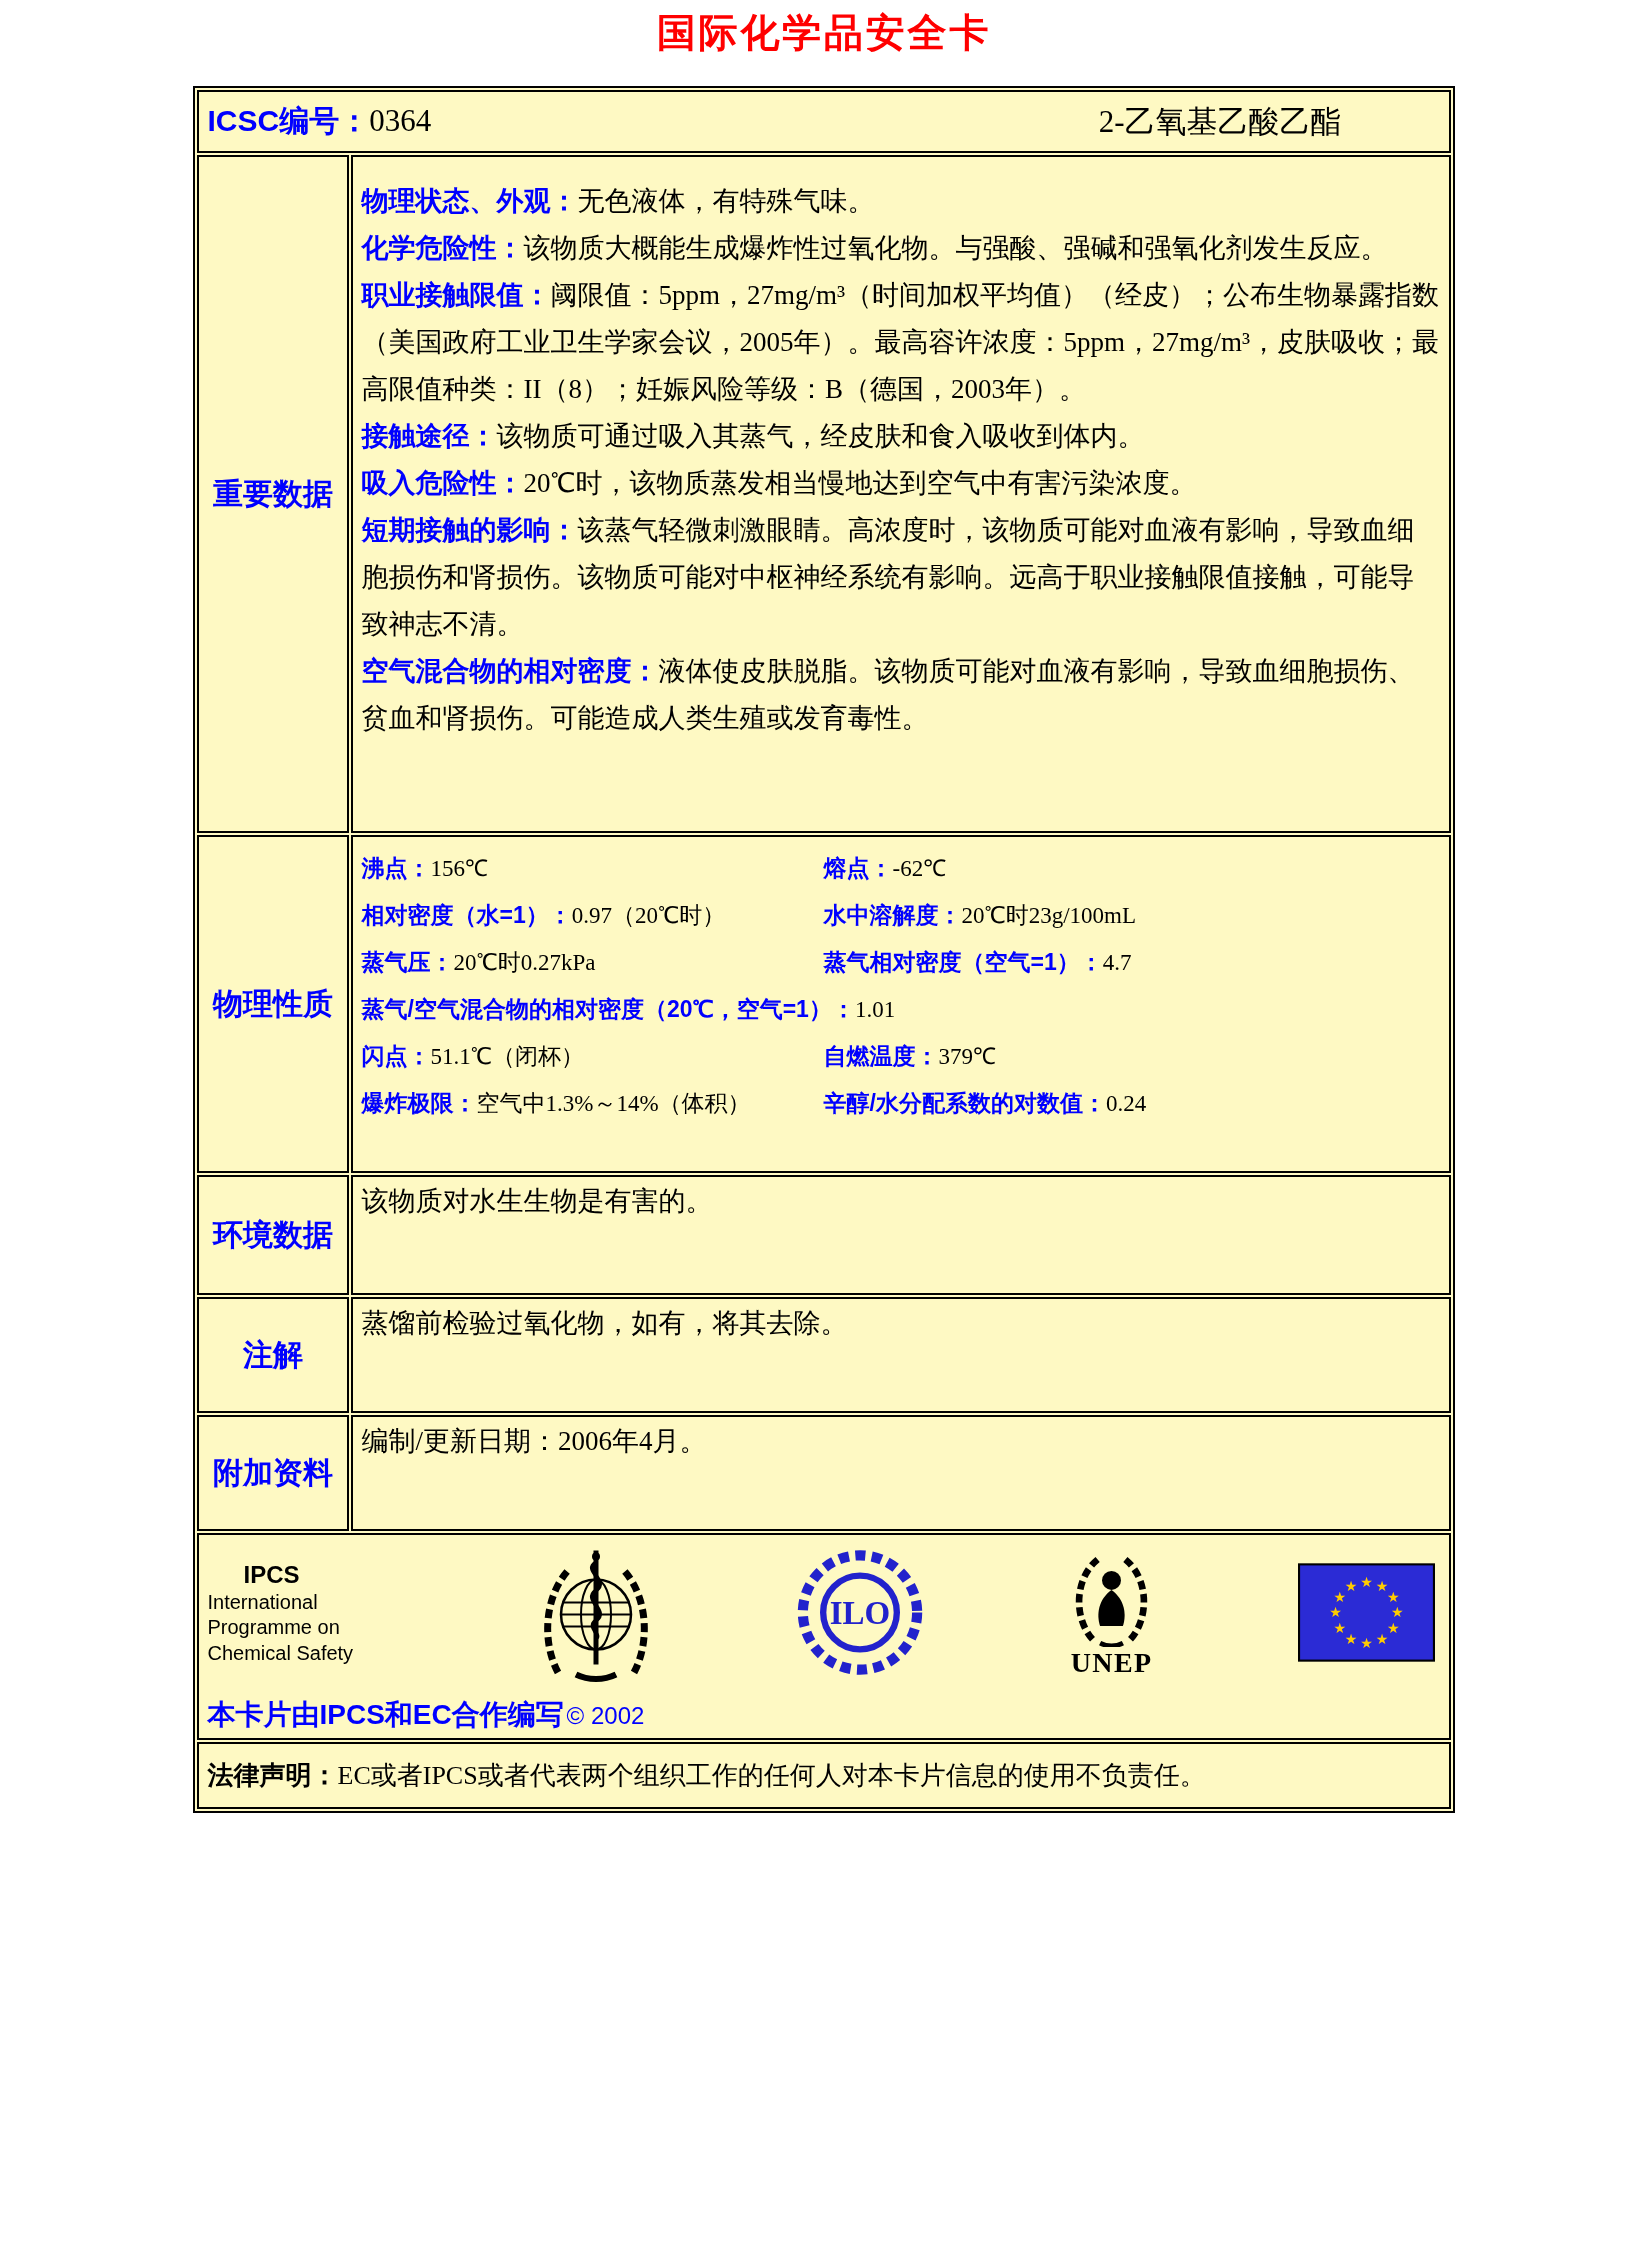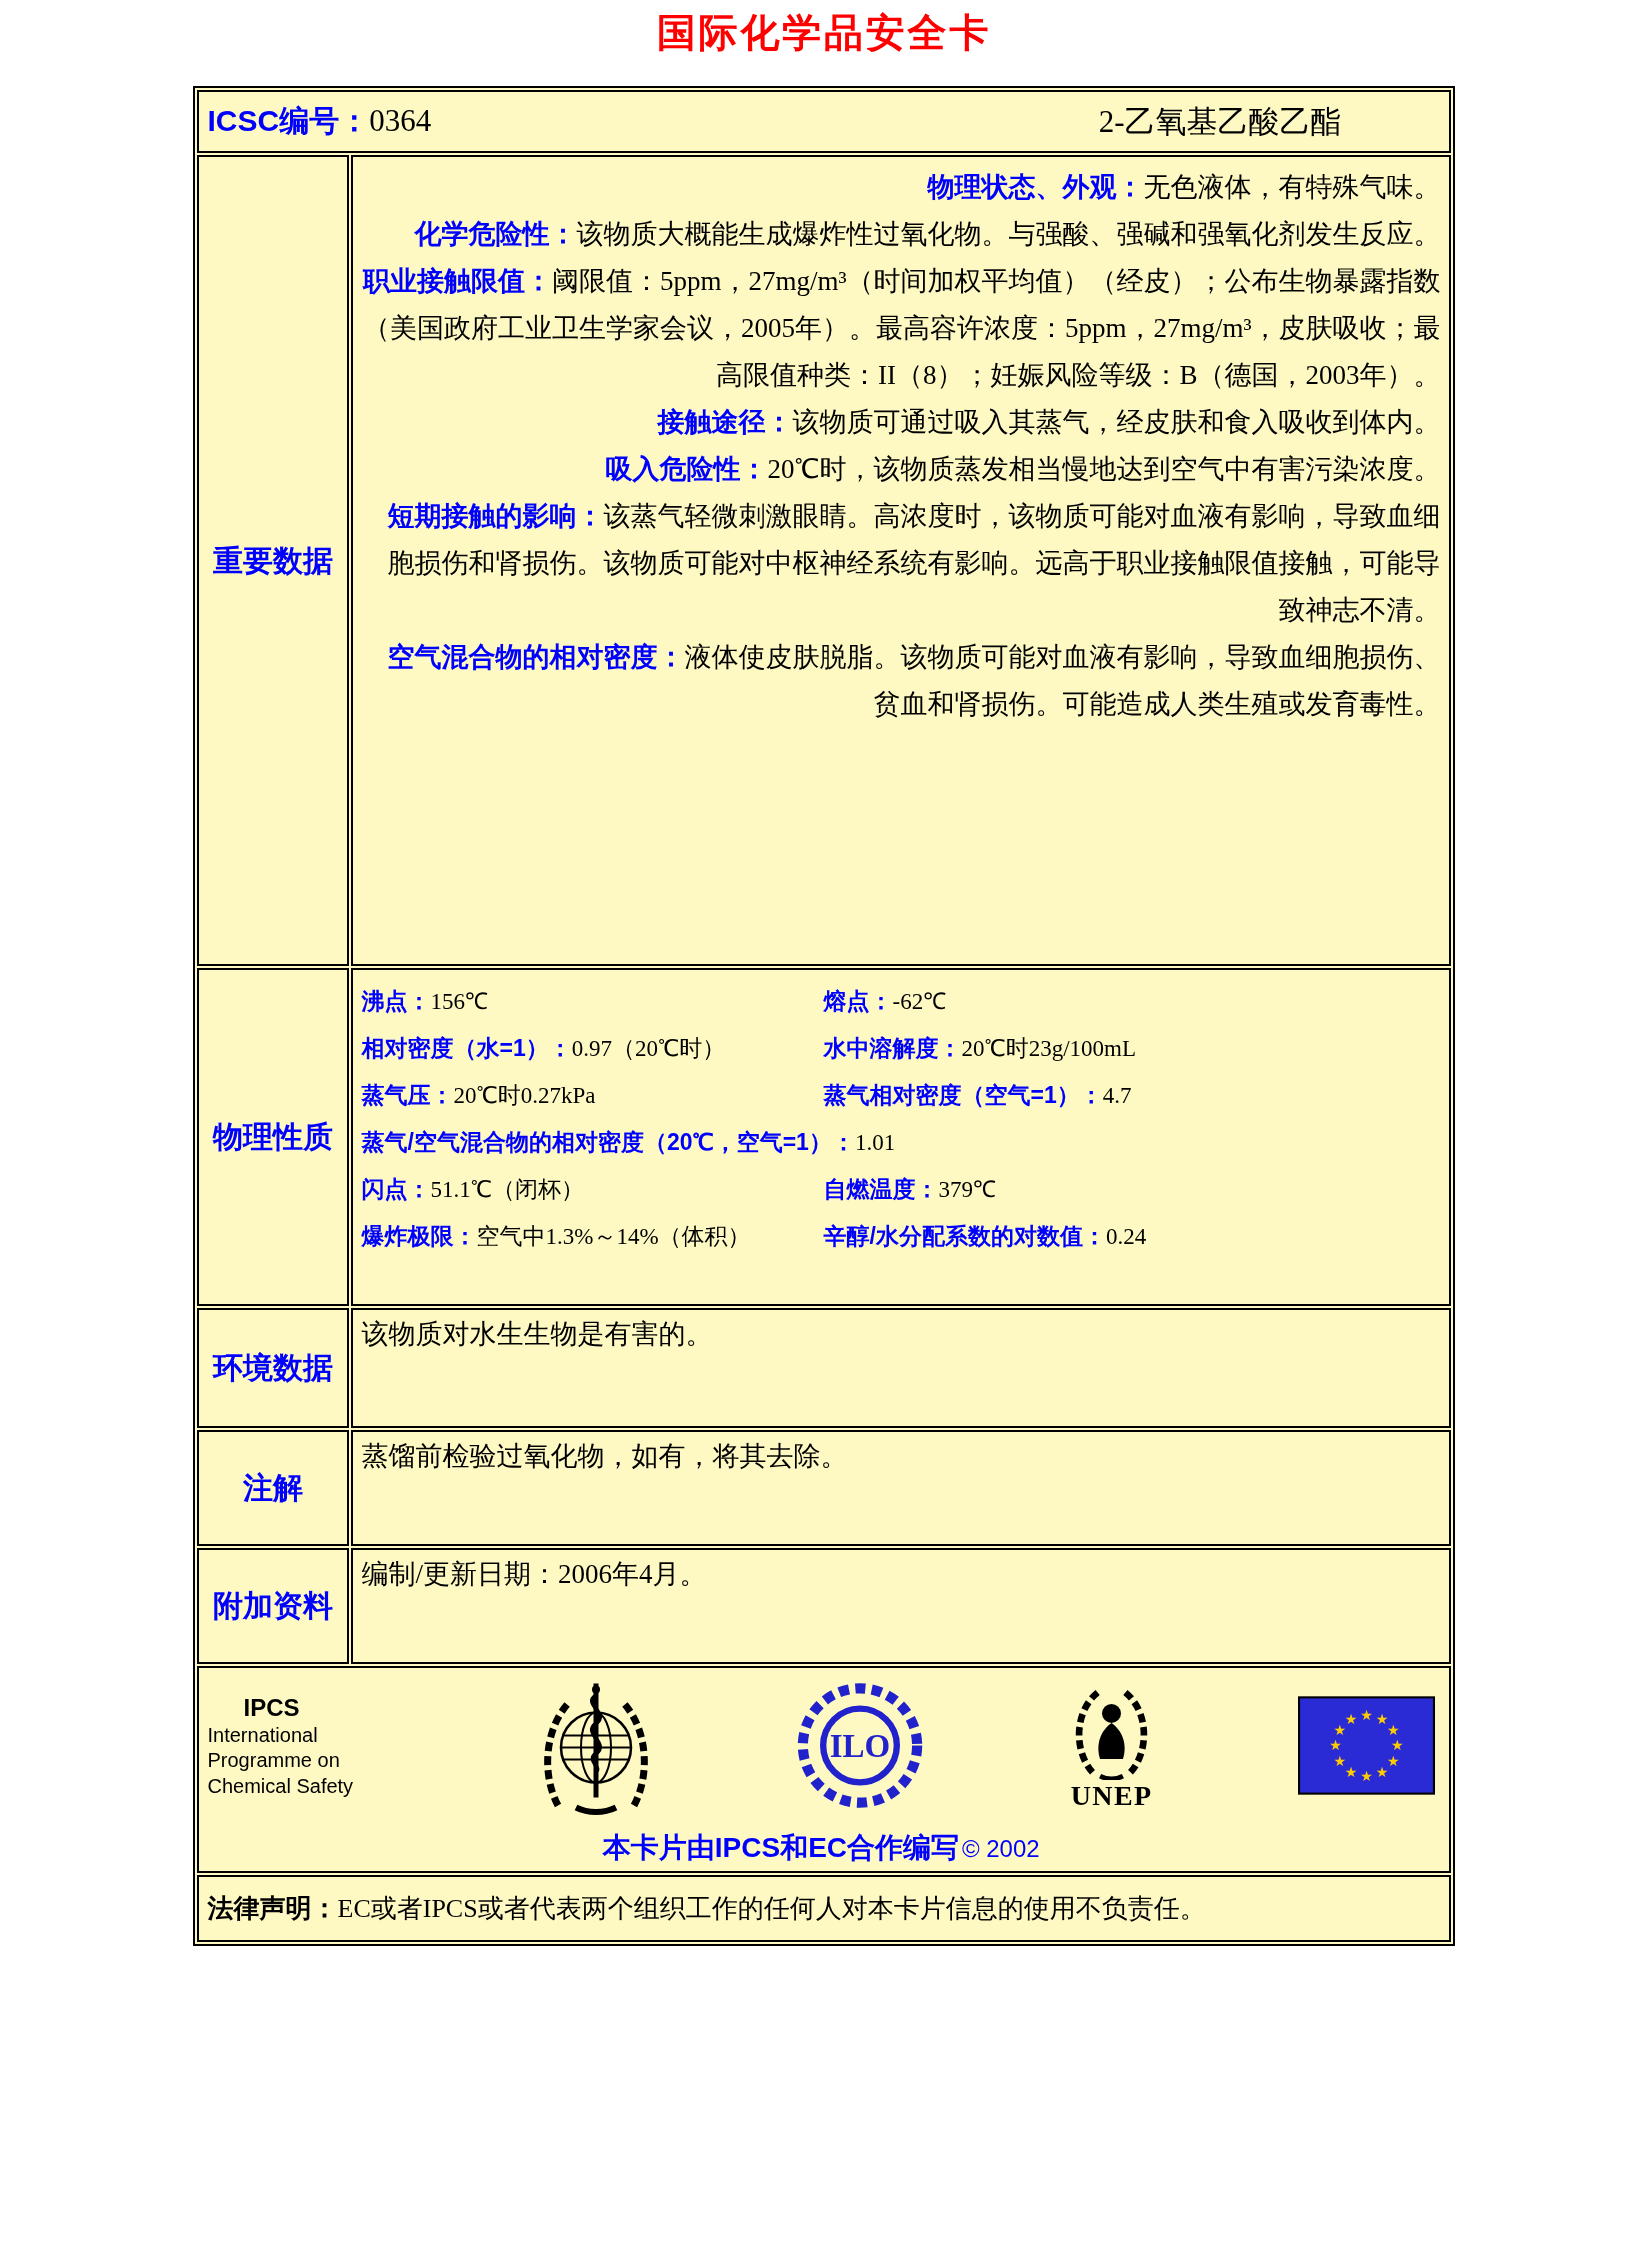--- a/index.html
+++ b/index.html
@@ -48,21 +48,21 @@
   td.header-cell { vertical-align: middle; height: 63px; }
   .header-flex { display: flex; justify-content: space-between; align-items: center; }
   .icsc-label {
     color: #0000ff; font-weight: bold;
     font-family: "Liberation Sans", sans-serif;
     font-size: 30px;
   }
   .icsc-number { font-size: 31px; }
   .chem-name { font-size: 31px; padding-right: 99px; }
   
-  td.important-cell { height: 811px; padding-top: 7px; text-align: right; }
+  td.important-cell { height: 678px; padding-top: 21px; }
   .important-item { margin: 0; font-size: 27px; line-height: 47px; }
   .inline-label {
     color: #0000ff; font-weight: bold;
     font-family: "Liberation Sans", sans-serif;
   }
   
   td.physical-cell { height: 338px; padding-top: 8.5px; }
   .phys-grid {
     display: grid;
     grid-template-columns: 462px 1fr;
@@ -80,21 +80,21 @@
   td.logos-cell { height: 204px; padding: 7px 14px 4.2px 8.5px; vertical-align: middle; }
   .logos-flex { display: flex; align-items: center; justify-content: space-between; }
   .ipcs-block { width: 190px; font-family: "Liberation Sans", sans-serif; }
   .ipcs-title { font-weight: bold; font-size: 24px; line-height: 31px; margin-left: 36px; }
   .ipcs-line { font-size: 20px; line-height: 25.4px; }
   .unep-block { text-align: center; }
   .unep-text {
     font-family: "Liberation Serif", serif;
     font-weight: bold; font-size: 28px; letter-spacing: 1.4px; line-height: 28px;
   }
-  .attribution-line { text-align: center; margin-top: 12.7px; }
+  .attribution-line { text-align: left; margin-top: 12.7px; }
   .attribution {
     color: #0000ff; font-weight: bold;
     font-family: "Liberation Sans", sans-serif;
     font-size: 28px;
   }
   .copyright { color: #0000ff; font-size: 24px; font-family: "Liberation Sans", sans-serif; }
   
   td.legal-cell { height: 67px; vertical-align: middle; margin-top: 33px; }
   .legal-label {
     font-weight: bold; font-family: "Liberation Sans", sans-serif;

